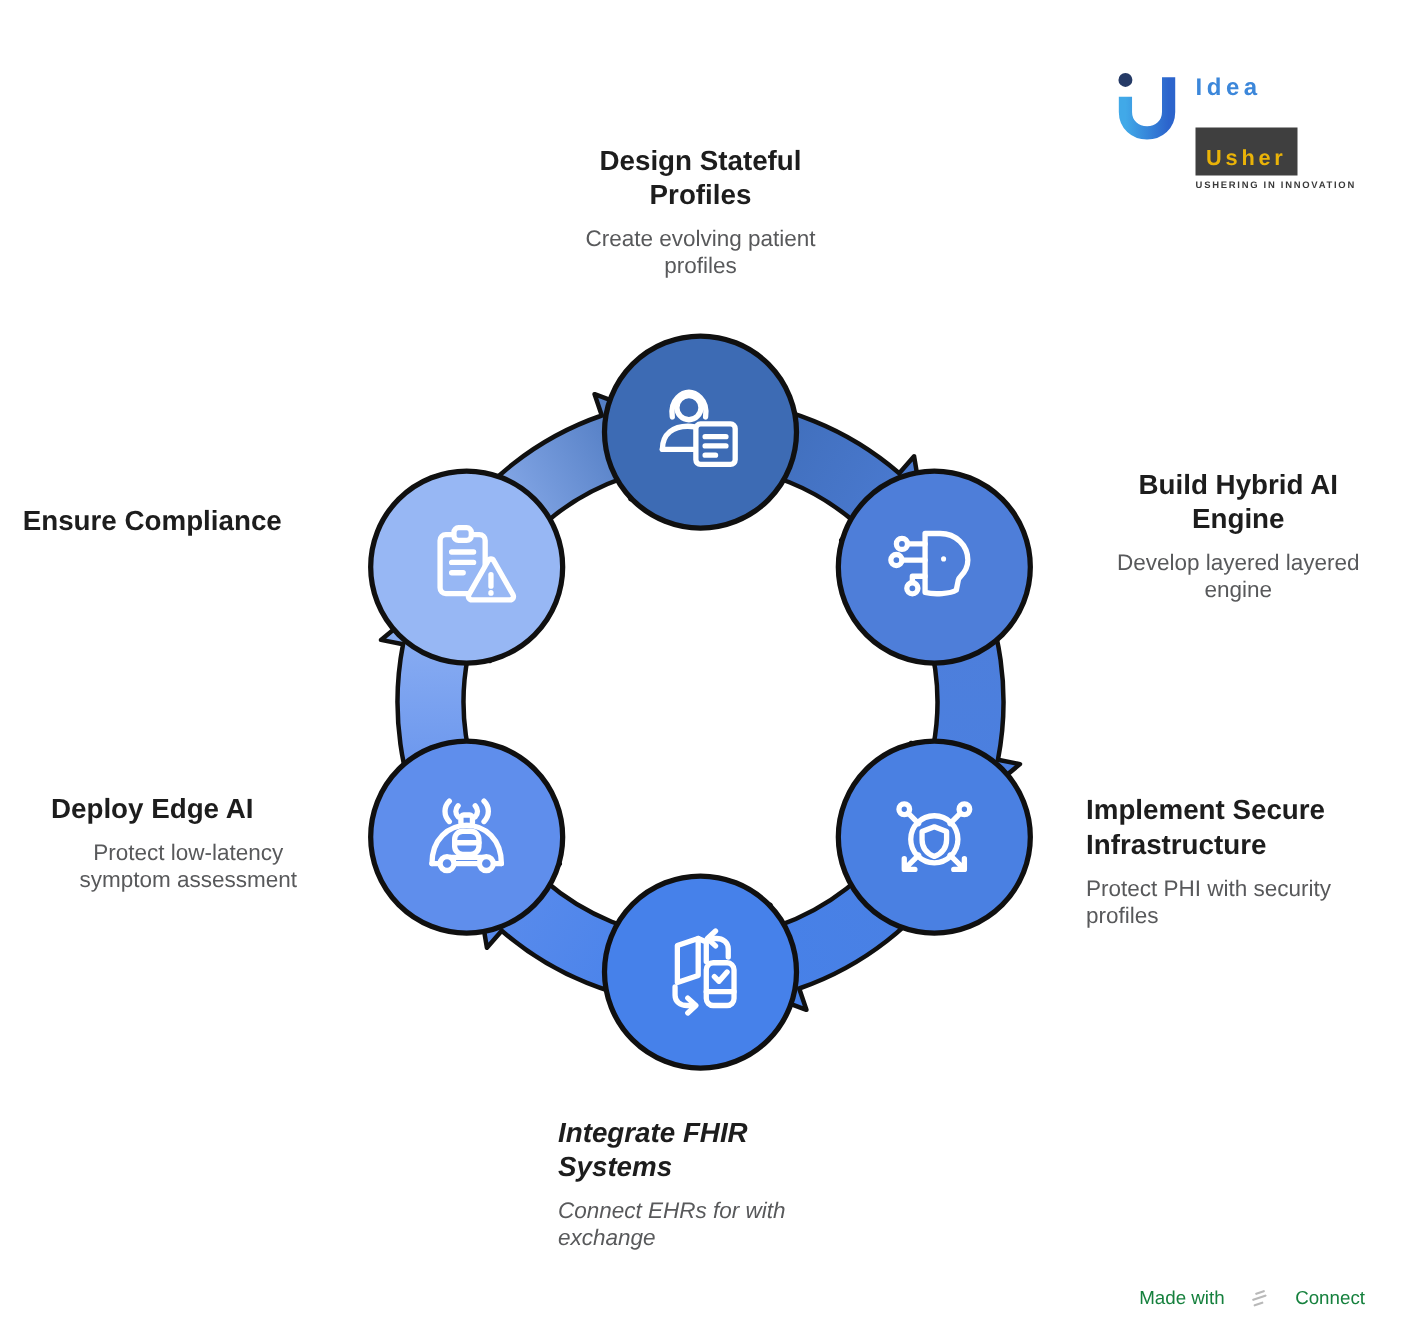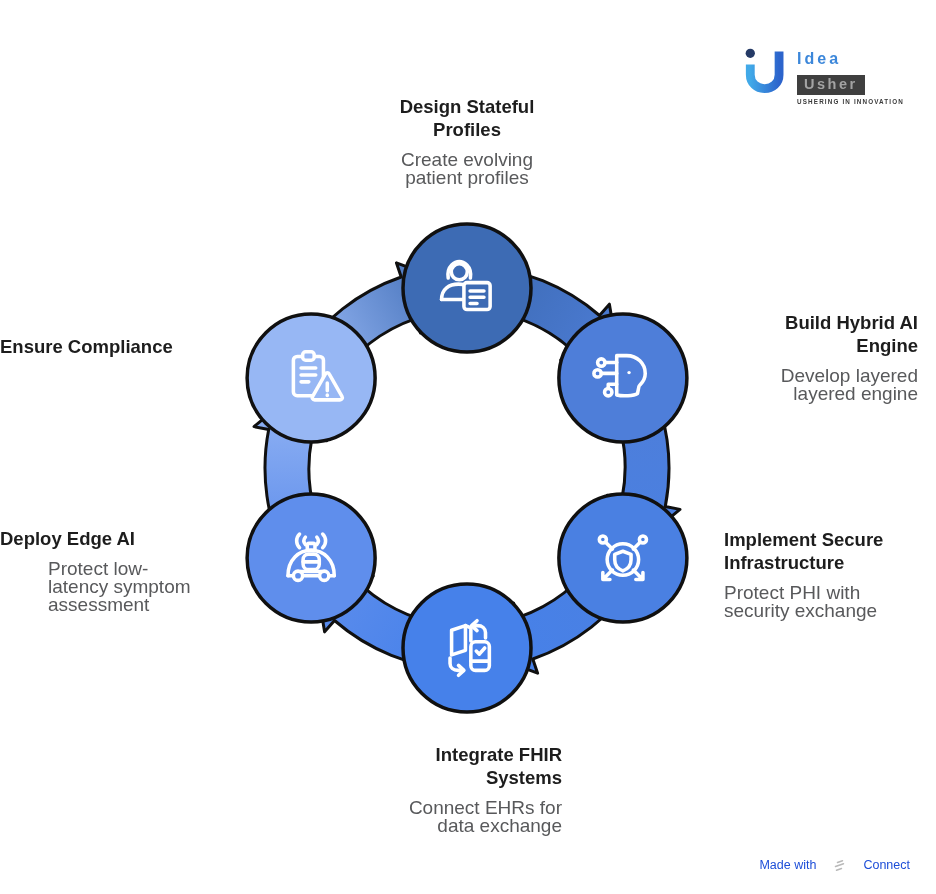--- a/index.html
+++ b/index.html
@@ -6,43 +6,43 @@
   #stage{position:relative;width:936px;height:894px;background:#fff;overflow:hidden;
          font-family:"Liberation Sans",sans-serif;}
   #diagram-svg{position:absolute;left:0;top:0;}
 
   
   .ic{fill:none;stroke:#fff;stroke-width:2.3;stroke-linecap:round;stroke-linejoin:round;}
 
   
   .label{position:absolute;}
   .label h3{margin:0 0 10px;font-size:18.5px;line-height:23px;color:#1d1d1d;font-weight:700;}
-  .label p{margin:0;font-size:19px;line-height:18px;color:#58595b;}
+  .label p{margin:0;font-size:15px;line-height:18px;color:#58595b;}
   .label-0{left:337px;top:95px;width:260px;text-align:center;}
-  .label-3{left:337px;top:743px;width:260px;text-align:right;}
+  .label-3{left:337px;top:743px;width:260px;text-align:left;font-style:italic;}
   .label-0 h3,.label-3 h3{width:190px;margin:0 auto 10px;}
   .label-0 p,.label-3 p{width:190px;margin:0 auto;}
-  .label-1{left:733px;top:311px;width:185px;text-align:right;}
+  .label-1{left:733px;top:311px;width:185px;text-align:center;}
   .label-2{left:724px;top:528px;width:195px;text-align:left;}
   .label-1 p,.label-2 p{width:185px;}
-  .label-4{left:0px;top:527px;width:203px;text-align:left;}
-  .label-5{left:0px;top:335px;width:203px;text-align:left;}
+  .label-4{left:0px;top:527px;width:203px;text-align:center;}
+  .label-5{left:0px;top:335px;width:203px;text-align:center;}
   .label-4 p,.label-5 p{width:155px;margin-left:auto;}
 
   
   .logo{position:absolute;right:32px;top:42px;display:flex;align-items:flex-start;gap:4px;}
   .logo-text{display:flex;flex-direction:column;align-items:flex-start;padding-top:9px;}
   .logo-idea{color:#3c87da;font-weight:700;font-size:16px;letter-spacing:3px;line-height:16px;}
-  .logo-usher-box{background:#3f3f3f;color:#a3a3a3;font-weight:700;font-size:14.5px;
-                  letter-spacing:2.5px;line-height:17px;padding:1px 7px 2px;margin-top:8px;}
+  .logo-usher-box{background:#3f3f3f;color:#eab308;font-weight:700;font-size:14.5px;
+                  letter-spacing:2.5px;line-height:17px;padding:13px 7px 2px;margin-top:18px;}
   .logo-tagline{font-size:6.3px;font-weight:700;color:#3a3a3a;letter-spacing:1.15px;margin-top:3px;}
 
   
   .credit{position:absolute;right:26px;top:858px;display:flex;align-items:center;gap:17px;
-          font-size:12.5px;color:#1d4ed8;}
+          font-size:12.5px;color:#15803d;}
 </style>
 </head>
 <body>
 
 <div id="stage">
 
   <div class="logo">
     <svg width="52" height="56" viewBox="0 0 56 56">
       <defs>
         <linearGradient id="lgU" x1="0" y1="0" x2="1" y2="0">
@@ -190,25 +190,25 @@
   <div class="label label-0">
     <h3>Design Stateful Profiles</h3>
     <p>Create evolving patient profiles</p>
   </div>
   <div class="label label-1">
     <h3>Build Hybrid AI Engine</h3>
     <p>Develop layered layered engine</p>
   </div>
   <div class="label label-2">
     <h3>Implement Secure Infrastructure</h3>
-    <p>Protect PHI with security exchange</p>
+    <p>Protect PHI with security profiles</p>
   </div>
   <div class="label label-3">
     <h3>Integrate FHIR Systems</h3>
-    <p>Connect EHRs for data exchange</p>
+    <p>Connect EHRs for with exchange</p>
   </div>
   <div class="label label-4">
     <h3>Deploy Edge AI</h3>
     <p>Protect low-latency symptom assessment</p>
   </div>
   <div class="label label-5">
     <h3>Ensure Compliance</h3>
   </div>
 
   <div class="credit">

